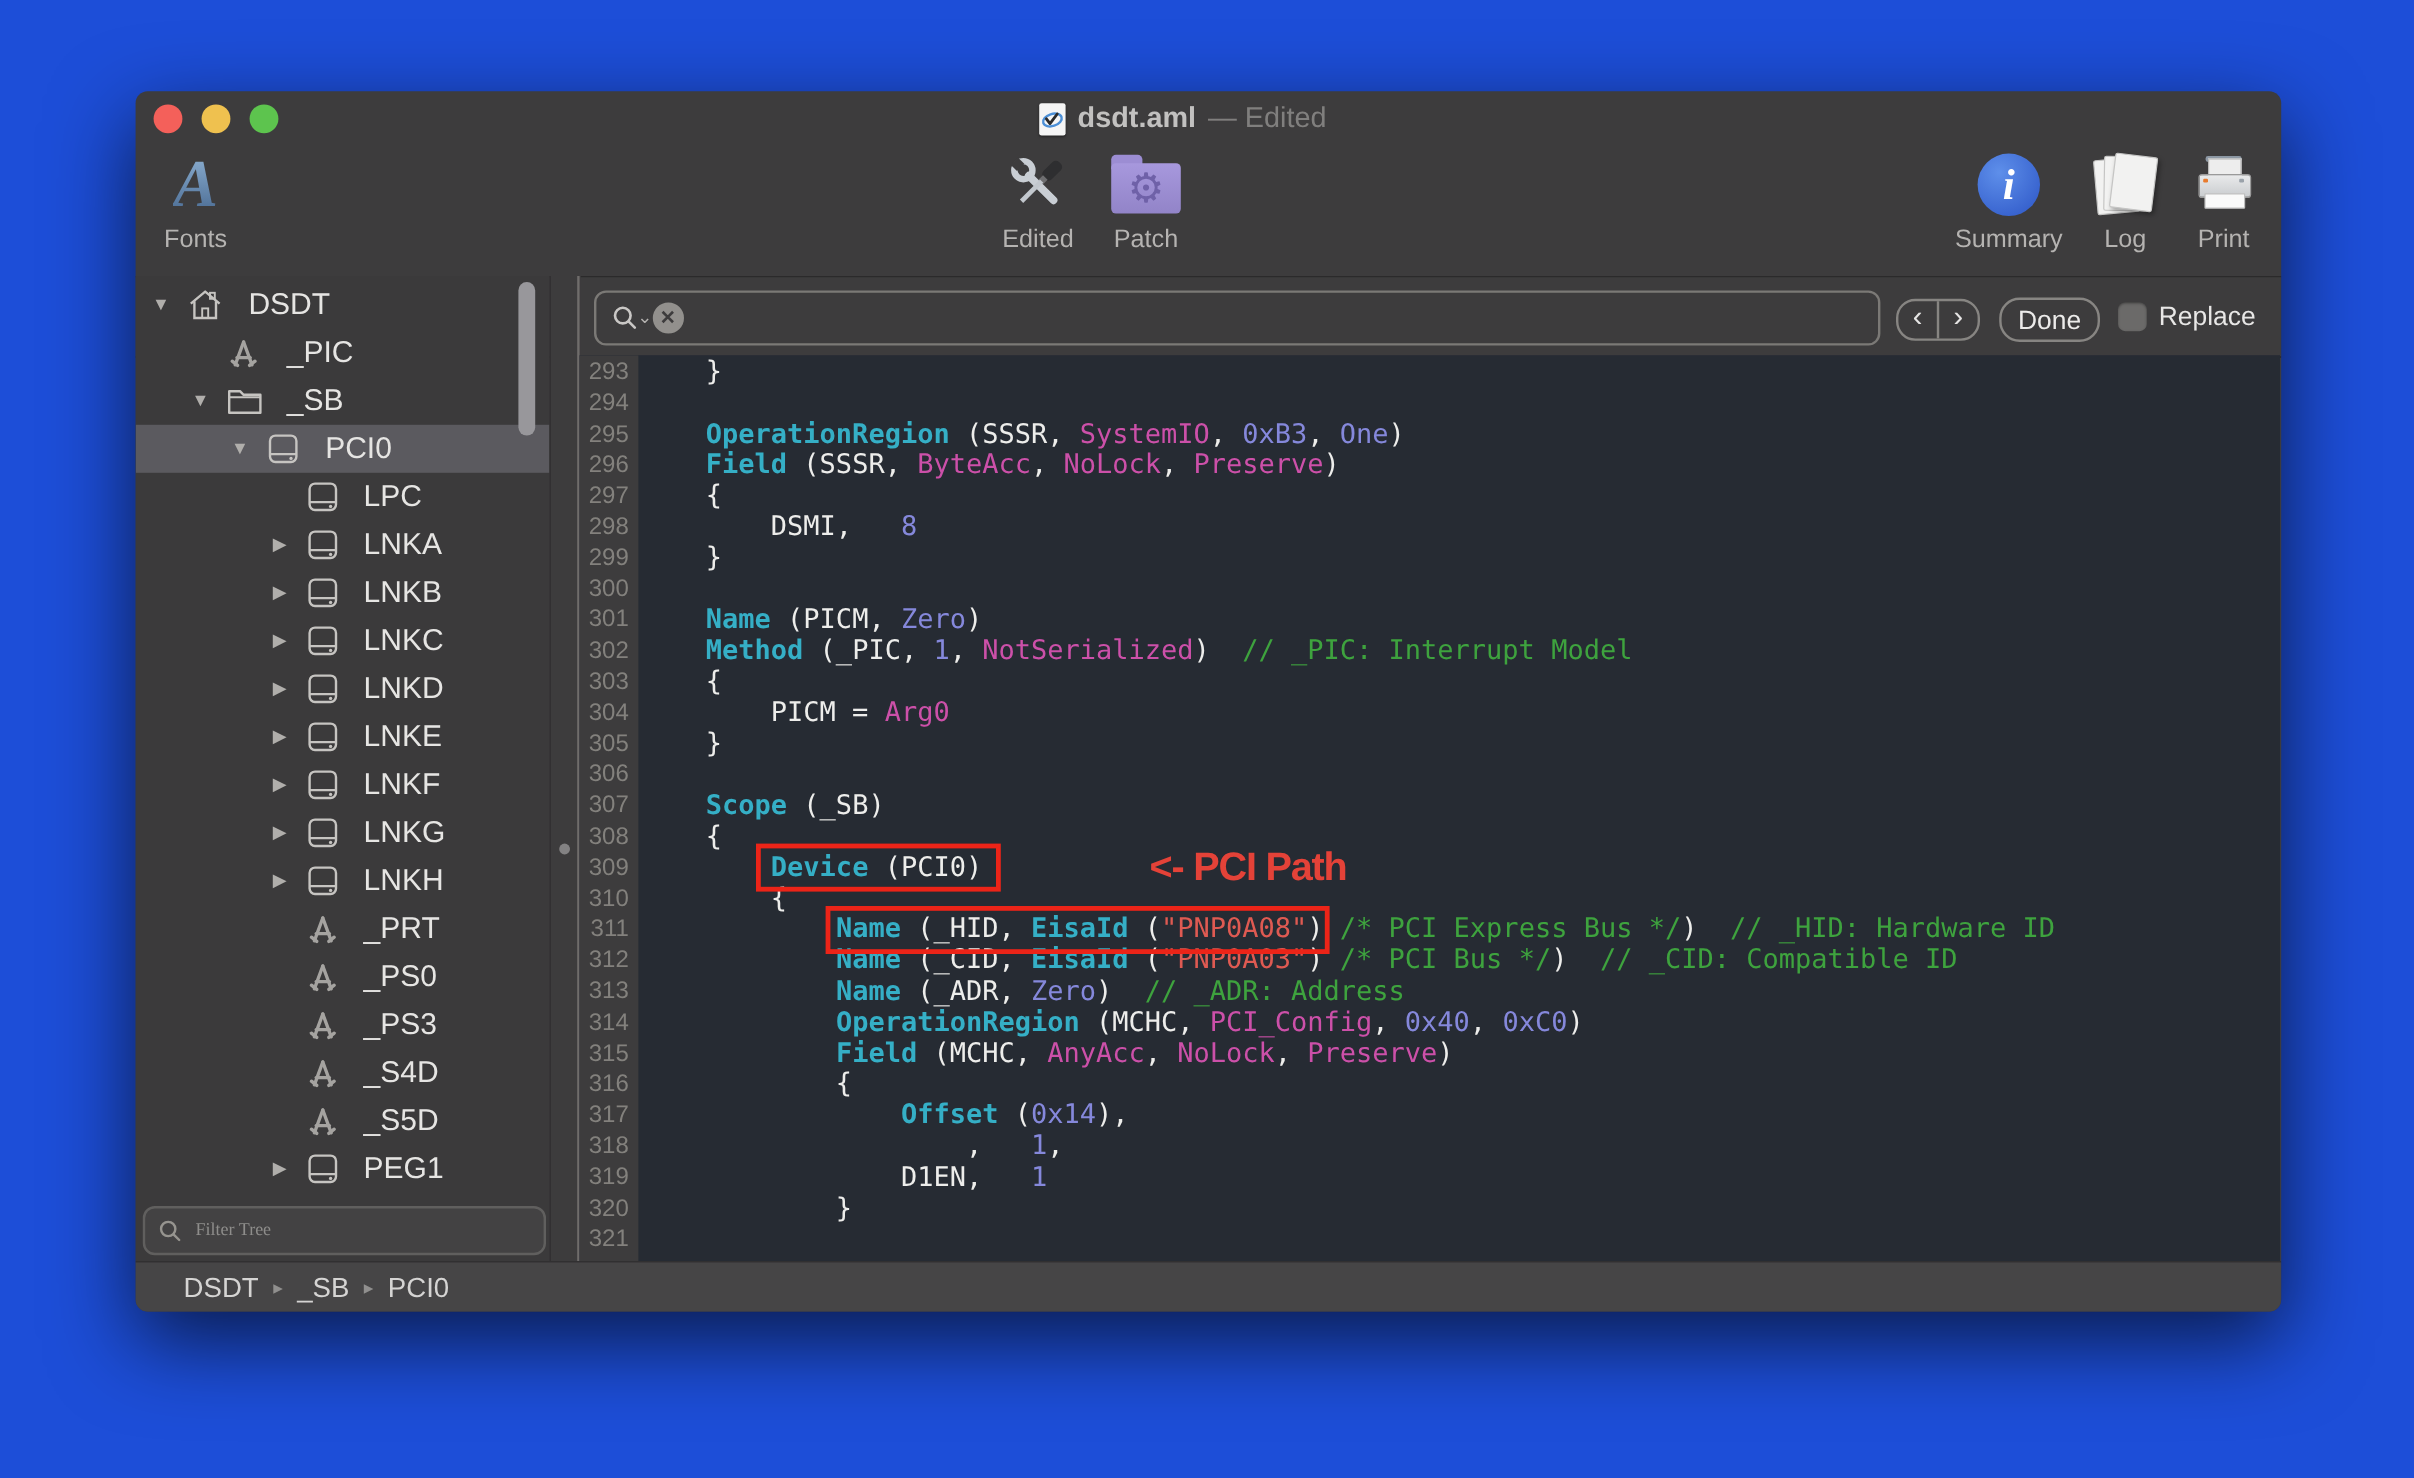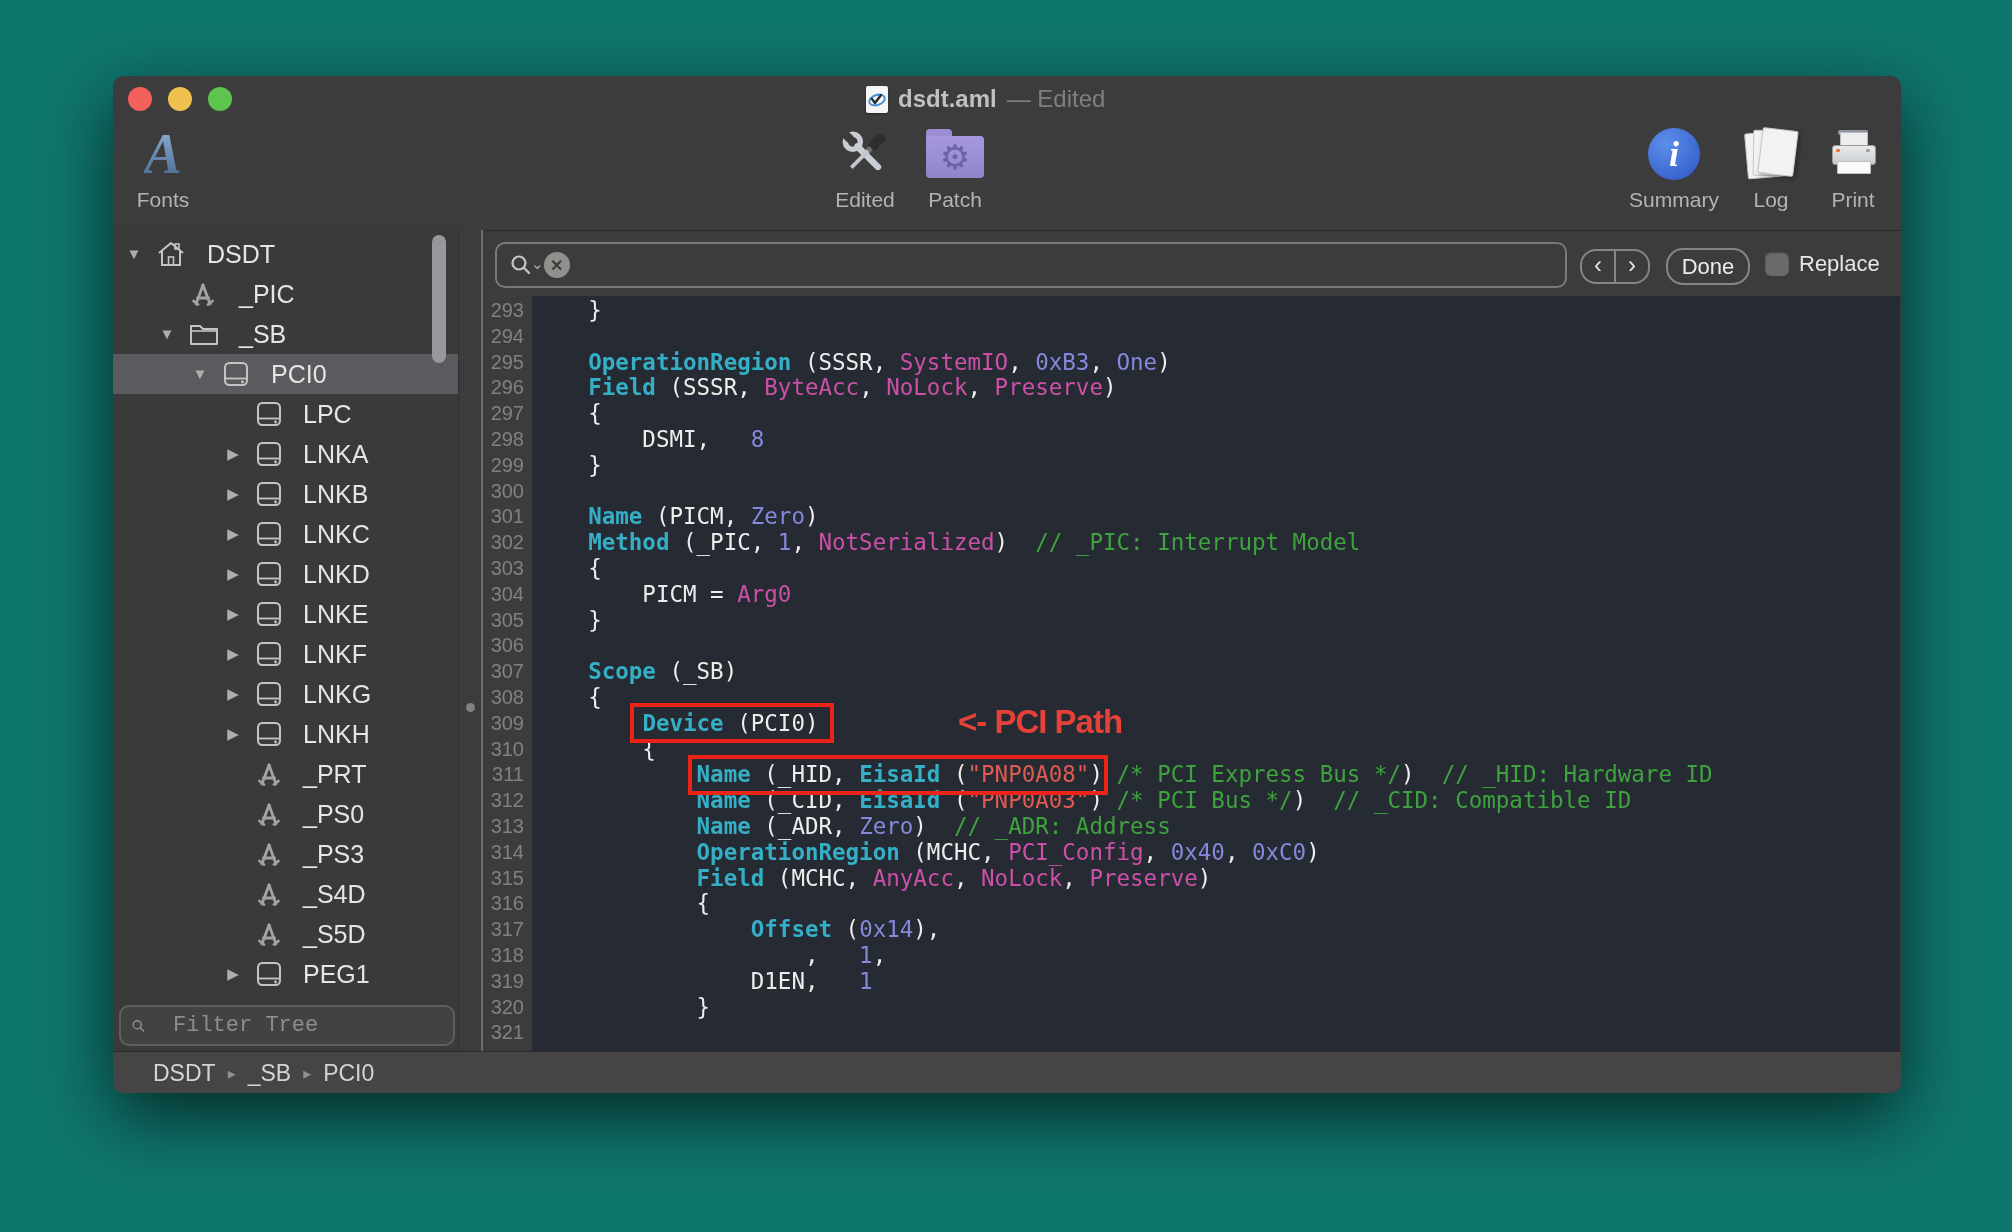--- a/index.html
+++ b/index.html
@@ -1,16 +1,16 @@
 <!DOCTYPE html>
 <html><head>
 <meta charset="utf-8">
 <style>
   html,body{margin:0;padding:0;background:#000;}
-  #stage{position:relative;width:2012px;height:1232px;background:#0f766e;overflow:hidden;
+  #stage{position:relative;width:2012px;height:1232px;background:#1d4ed8;overflow:hidden;
          font-family:"Liberation Sans",sans-serif;-webkit-font-smoothing:antialiased;}
   #window{position:absolute;left:113px;top:76px;width:1788px;height:1017px;background:#3D3C3D;
           border-radius:10px;overflow:hidden;box-shadow:0 24px 70px rgba(0,0,0,.65);}
   
   .tl{position:absolute;top:11px;width:24px;height:24px;border-radius:50%;}
   #tl-close{left:15px;background:#F4605A;}
   #tl-min{left:55px;background:#EFC14F;}
   #tl-zoom{left:95px;background:#5DC44E;}
   #title-group{position:absolute;left:753px;top:7px;height:32px;display:flex;align-items:center;gap:10px;}
   #doc-icon{width:22px;height:27px;background:#F5F5F5;border-radius:2px;position:relative;box-shadow:0 1px 2px rgba(0,0,0,.4);}
@@ -65,22 +65,22 @@
   #sidebar{position:absolute;left:0;top:154px;width:345px;height:821px;background:#3B3A3B;overflow:hidden;}
   .trow{position:absolute;left:0;width:345px;height:40px;}
   .trow.sel{background:#5B5A5F;}
   .tri{position:absolute;top:0;width:18px;height:40px;line-height:40px;font-size:15px;color:#B0AEAB;text-align:center;}
   .ticon{position:absolute;top:5px;}
   .tlabel{position:absolute;top:0;height:40px;line-height:40px;font-size:25px;color:#E6E5E3;white-space:nowrap;}
   #side-scroll{position:absolute;left:319px;top:5px;width:14px;height:128px;border-radius:7px;background:#98979B;}
   #filter-field{position:absolute;left:6px;top:775px;width:332px;height:37px;border:2px solid #605F5E;border-radius:10px;
            background:#434243;display:flex;align-items:center;}
   #filter-field svg{margin-left:10px;}
-  #filter-input{flex:1;margin-left:25px;background:transparent;border:none;outline:none;
-           font-family:Liberation Mono, monospace;font-size:22px;color:#CFCECD;}
+  #filter-input{flex:1;margin-left:8px;background:transparent;border:none;outline:none;
+           font-family:Liberation Serif, serif;font-size:15px;color:#CFCECD;}
   #filter-input::placeholder{color:#8E8D8B;}
   
   #divider{position:absolute;left:345px;top:154px;width:25px;height:821px;background:#3D3C3D;border-left:1px solid #302F30;}
   #divider-line{position:absolute;right:1px;top:0;width:2px;height:821px;background:#6F6D6B;}
   #divider-dot{position:absolute;left:7px;top:473px;width:9px;height:9px;border-radius:50%;background:#838283;}
   
   #editor{position:absolute;left:370px;top:220px;width:1417px;height:755px;background:#262B33;overflow:hidden;}
   #gutter{position:absolute;left:0;top:0;width:49px;height:755px;background:#3D3C3D;padding-top:2px;box-sizing:border-box;}
   .ln{height:25.8px;line-height:25.8px;font-size:20px;color:#83817D;text-align:right;padding-right:8px;}
   #code-pre{position:absolute;left:49px;top:2px;right:0;font-family:"DejaVu Sans Mono",monospace;

